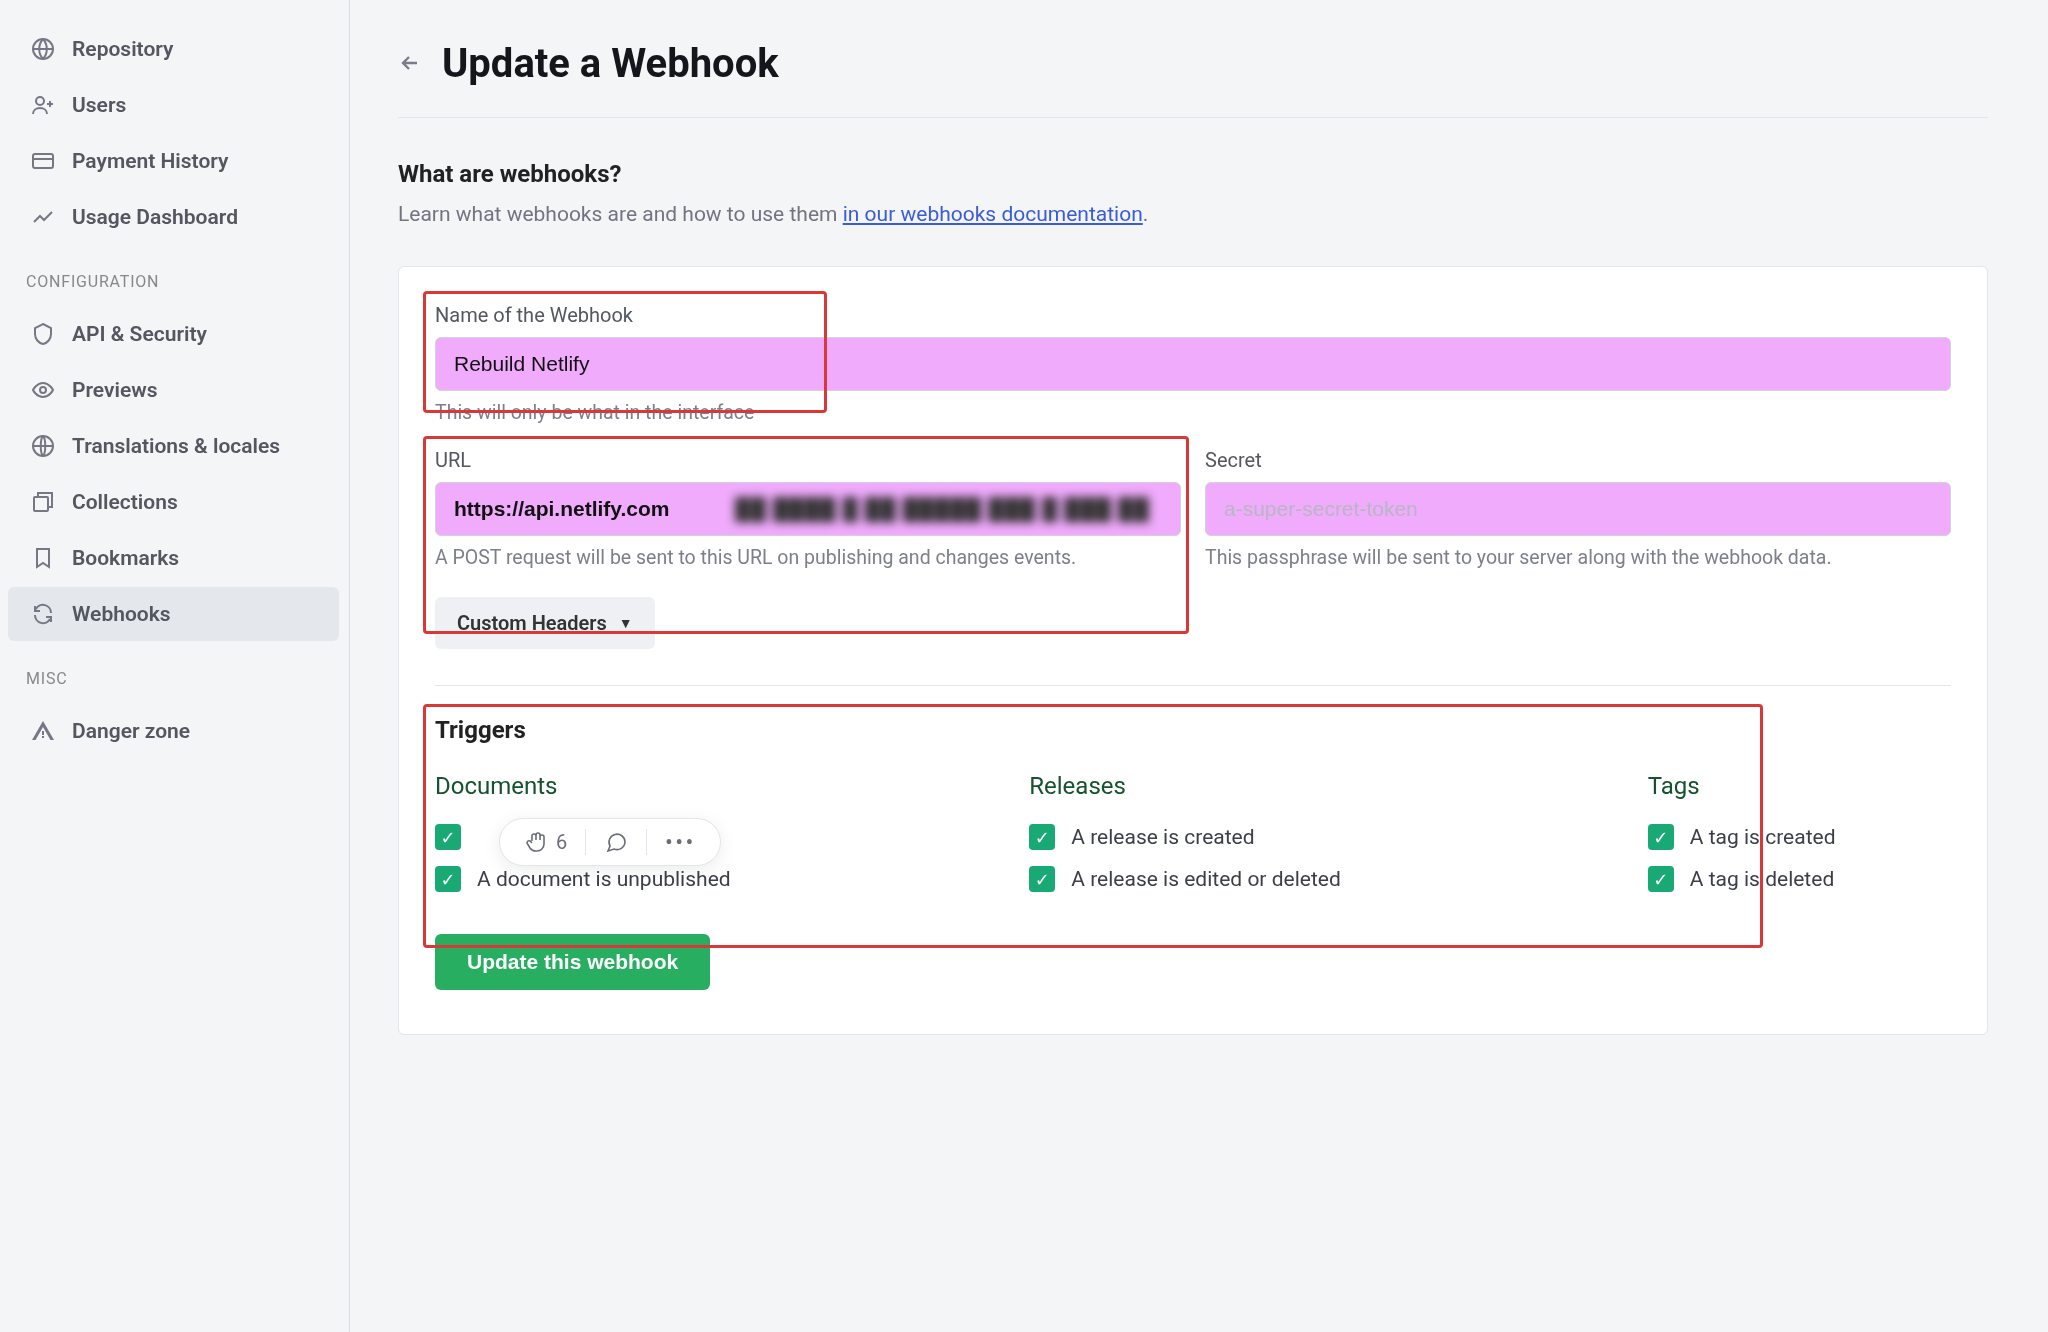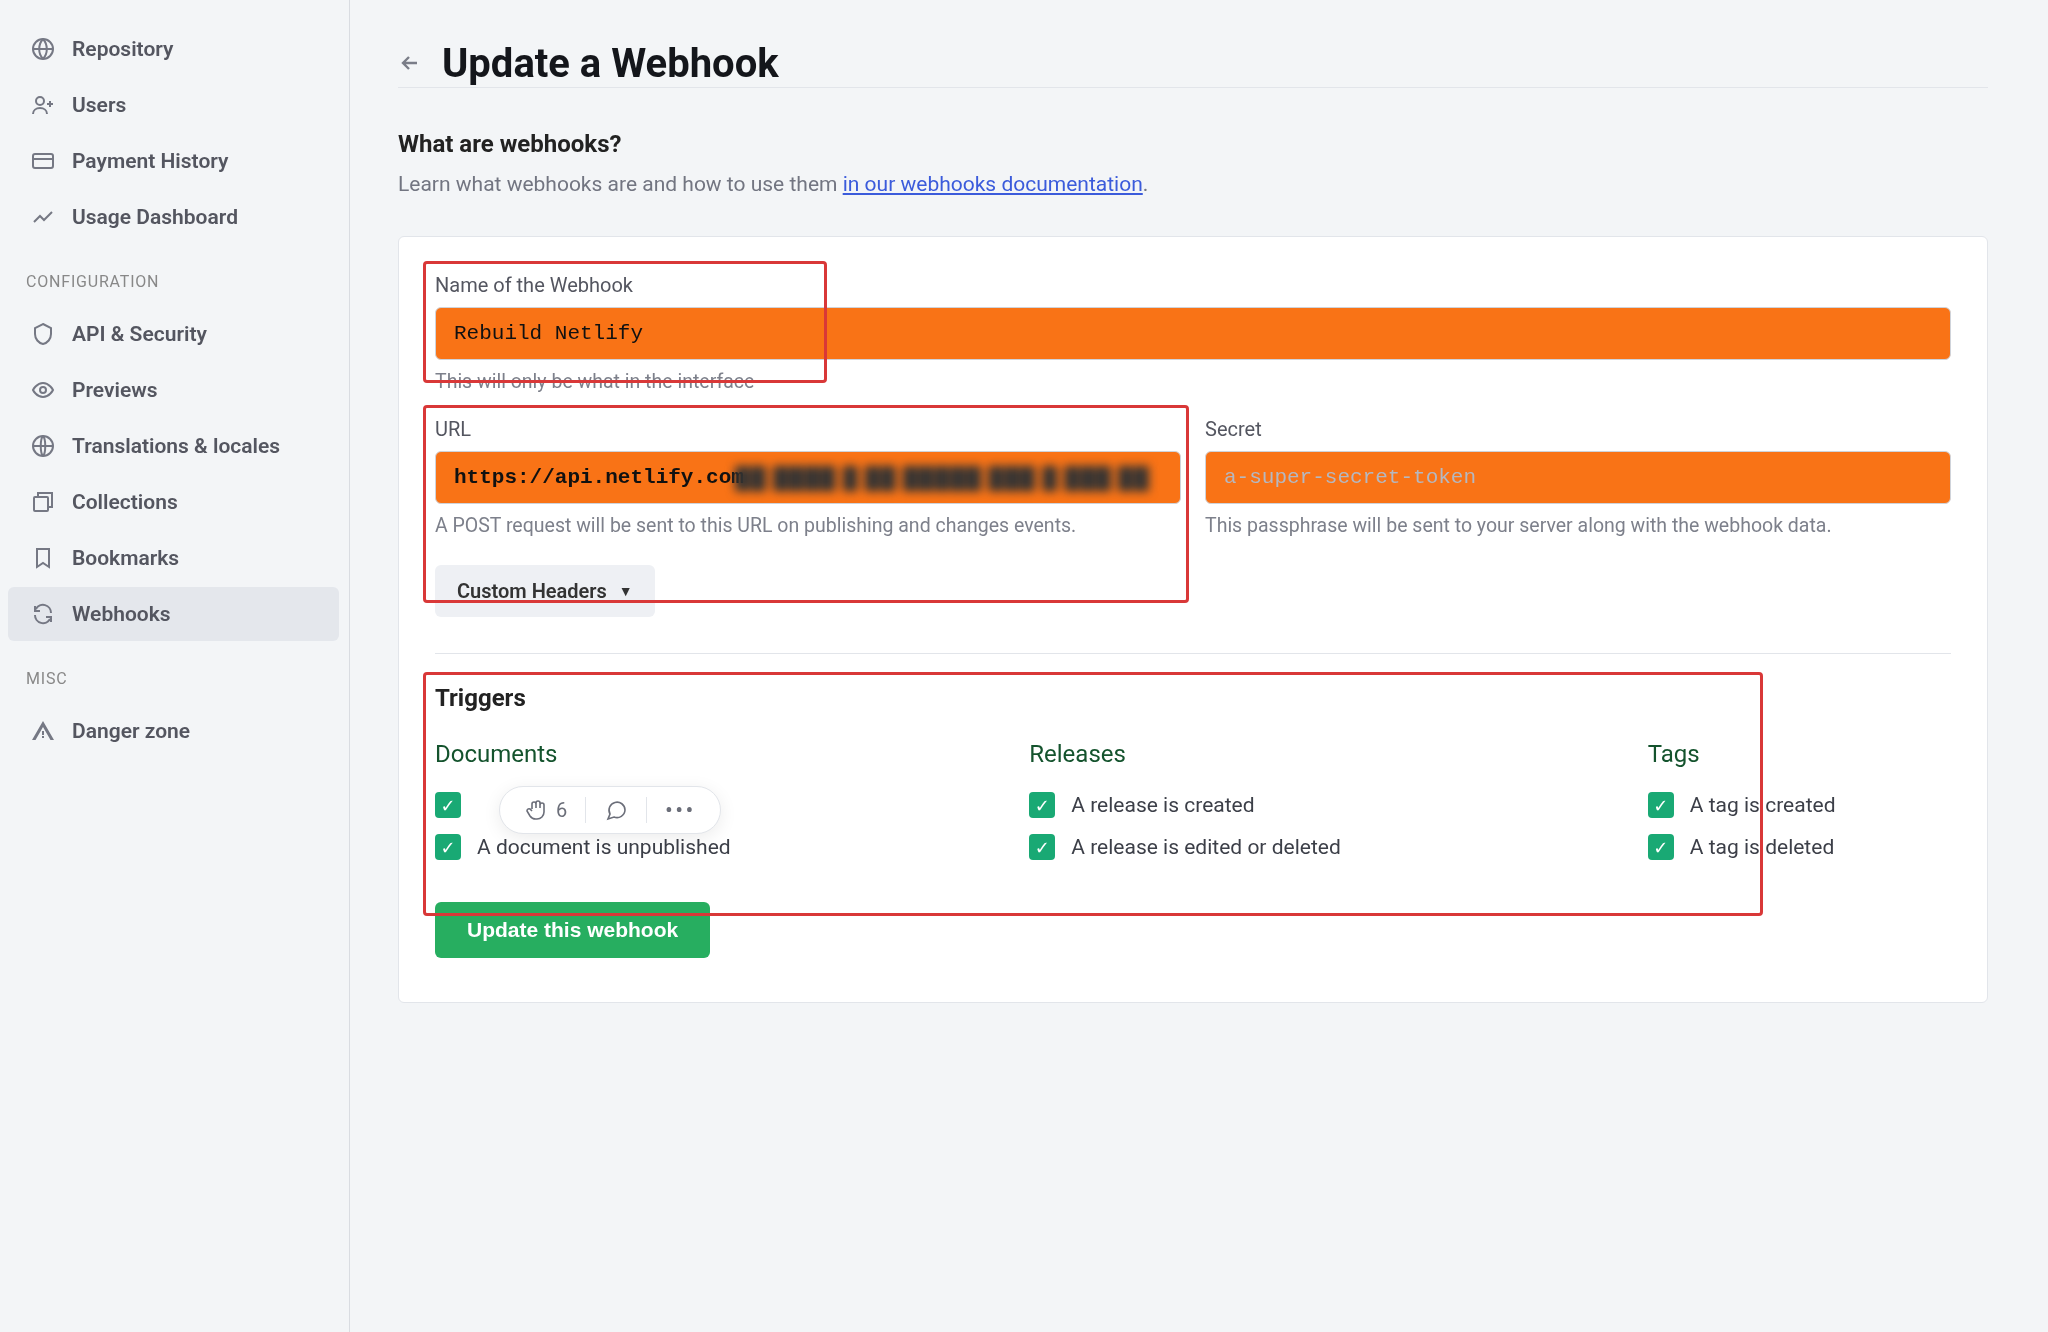--- a/index.html
+++ b/index.html
@@ -6,34 +6,34 @@
 body { font-family: -apple-system, BlinkMacSystemFont, "Segoe UI", Roboto, sans-serif; background: #f3f5f7; color: #2c2e35; font-size: 21px; }
 .layout { display: flex; min-height: 100vh; }
 .sidebar { width: 350px; background: #f3f5f7; border-right: 1px solid #d9dce1; padding: 20px 0 20px 4px; flex-shrink: 0; }
 .sidebar-section-label { font-size: 16px; letter-spacing: 0.8px; text-transform: uppercase; color: #888; padding: 10px 22px 14px; }
 .sidebar-item { display: flex; align-items: center; gap: 16px; padding: 14px 22px; color: #545660; cursor: pointer; border-radius: 6px; margin: 2px 10px 2px 4px; }
 .sidebar-item.active { background: #e4e7ec; color: #545660; }
 .sidebar-item .icon { width: 26px; height: 26px; display: inline-flex; align-items: center; justify-content: center; color: #757884; }
 .sidebar-item .label { font-weight: 600; font-size: 21px; }
 
 .main { flex: 1; padding: 40px 60px 60px 48px; }
-.page-header { display: flex; align-items: center; gap: 20px; border-bottom: 1px solid #e2e5ea; }
+.page-header { display: flex; align-items: center; gap: 20px; padding-bottom: 30px; border-bottom: 1px solid #e2e5ea; }
 .back-arrow { font-size: 32px; color: #7a7d88; cursor: pointer; }
 .page-title { font-size: 40px; font-weight: 700; color: #14161b; }
 
 .intro { margin-top: 42px; }
 .intro h3 { font-size: 24px; font-weight: 700; color: #222; margin-bottom: 14px; }
 .intro p { color: #727581; font-size: 21px; }
 .intro a { color: #3b5bdb; text-decoration: underline; }
 
 .card { background: #fff; border-radius: 6px; padding: 36px 36px 44px; margin-top: 40px; border: 1px solid #e2e5ea; }
 
 .field-label { font-size: 20px; color: #545660; margin-bottom: 10px; }
 .field-sub { font-size: 19.5px; color: #7d808b; margin-top: 10px; }
-.input { width: 100%; border: 1px solid #cfd3da; border-radius: 6px; padding: 14px 18px; font-size: 21px; color: #111; background: #f97316; font-family: Liberation Mono, monospace; }
+.input { width: 100%; border: 1px solid #cfd3da; border-radius: 6px; padding: 14px 18px; font-size: 21px; color: #111; background: #f0abfc; }
 .input::placeholder { color: #b5b8c1; }
 
 .row2 { display: flex; gap: 24px; align-items: flex-start; }
 .col { flex: 1; }
 
 .dropdown { display: inline-flex; align-items: center; gap: 12px; background: #eef0f4; border-radius: 6px; padding: 14px 22px; font-size: 20px; font-weight: 600; color: #333; cursor: pointer; margin-top: 28px; }
 .caret { font-size: 14px; }
 
 hr.sep { border: none; border-top: 1px solid #e2e5ea; margin: 36px 0 0; }
 

